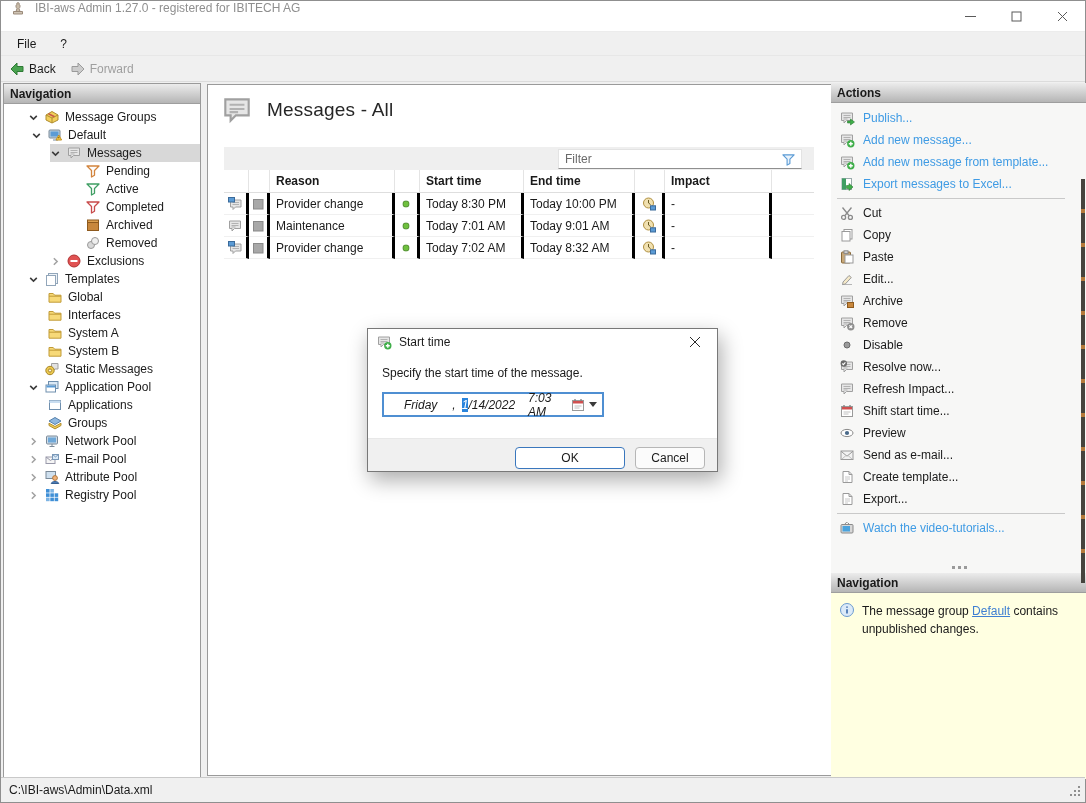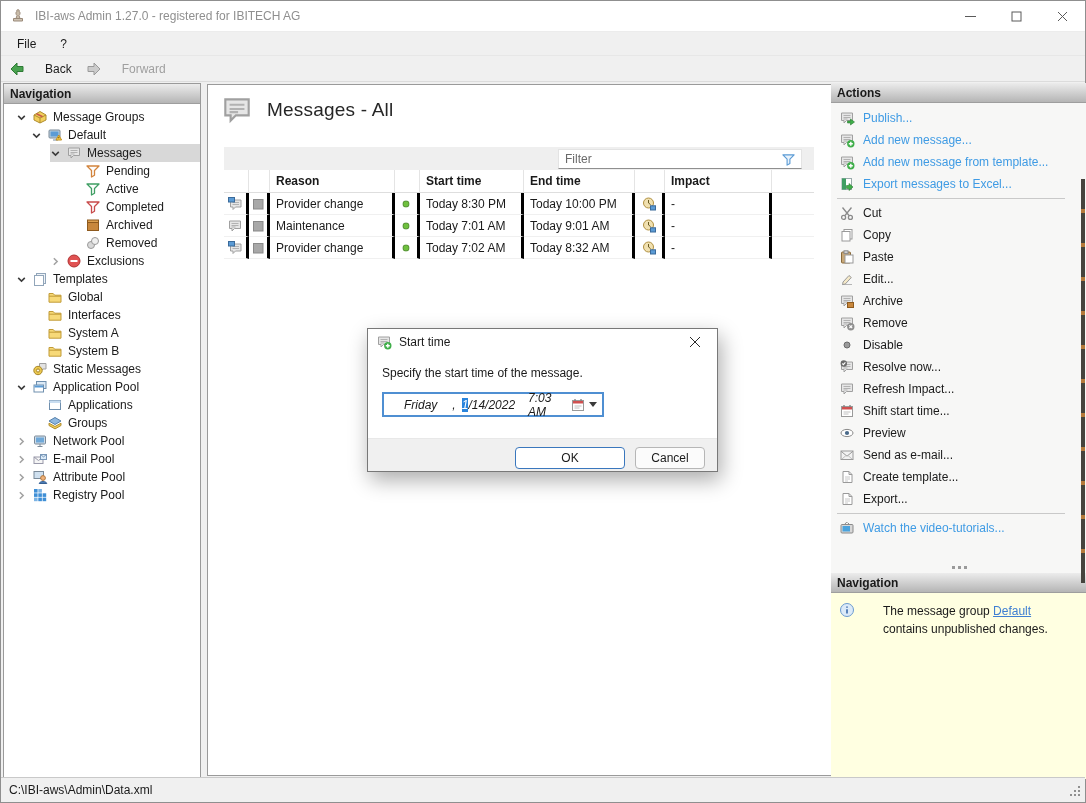--- a/index.html
+++ b/index.html
@@ -2,43 +2,43 @@
 <html><head>
 <meta charset="utf-8">
 <style>
   * { margin:0; padding:0; box-sizing:border-box; }
   html,body { width:1086px; height:803px; }
   body { font-family:"Liberation Sans", sans-serif; font-size:12px; color:#1a1a1a; background:#fff; position:relative; overflow:hidden; }
   svg { display:block; }
   .app { position:absolute; inset:0; background:#f0f0f0; border:1px solid #8f8f8f; }
 
   
-  .titlebar { position:absolute; top:0; left:0; right:0; height:31px; background:#fff; border-bottom:1px solid #ececec; display:flex; align-items:center; }
+  .titlebar { position:absolute; top:0; left:0; right:0; height:31px; background:#fff; border-bottom:1px solid #ececec; display:flex; align-items:flex-start; }
   .app-icon { margin-left:9px; }
   .title-text { color:#8f8f8f; margin-left:9px; }
   .winbtns { position:absolute; right:0; top:0; height:30px; display:flex; }
   .winbtn { width:46px; display:flex; align-items:center; justify-content:center; }
 
   
   .menubar { position:absolute; top:31px; left:0; right:0; height:24px; background:#f0f0f0; border-bottom:1px solid #e7e7e7; display:flex; align-items:center; }
   .menuitem { padding:0 12px; height:100%; display:flex; align-items:center; }
   .menubar .menuitem:first-child { padding-left:16px; }
   .toolbar { position:absolute; top:55px; left:0; right:0; height:26px; background:#f0f0f0; border-bottom:1px solid #dcdcdc; display:flex; align-items:center; gap:14px; padding-left:8px; }
-  .tbtn { display:flex; align-items:center; gap:20px; }
+  .tbtn { display:flex; align-items:center; gap:4px; }
   .tbtn.disabled span { color:#9f9f9f; }
 
   .panel-hdr { height:20px; background:linear-gradient(#ececec,#b5b5b5); border-bottom:1px solid #9e9e9e; font-weight:bold; padding:3px 0 0 6px; }
 
   
   .nav { position:absolute; left:2px; top:82px; width:198px; height:696px; background:#fff; border:1px solid #9a9a9a; overflow:hidden; }
   .tree { padding-top:4px; }
   .trow { height:18px; display:flex; }
   .tsel { display:flex; align-items:center; gap:5px; flex:1; }
   .trow.selected .tsel { background:#d8d8d8; }
-  .d0 { padding-left:12px; } .d1 { padding-left:27px; } .d2 { padding-left:46px; } .d3 { padding-left:65px; }
+  .d0 { padding-left:24px; } .d1 { padding-left:27px; } .d2 { padding-left:46px; } .d3 { padding-left:65px; }
   .chev { width:11px; height:11px; flex:none; }
   .chev path { fill:none; stroke-width:1.4; }
   .chev.open path { stroke:#3c3c3c; }
   .chev.closed path { stroke:#a2a2a2; }
   .ic { width:16px; height:16px; flex:none; }
   .c-orange { color:#d2843c; } .c-green { color:#3f9e63; } .c-red { color:#c84b4b; } .c-blue { color:#5b9bd5; }
   .tlabel { white-space:nowrap; }
 
   
   .main { position:absolute; left:206px; top:83px; width:740px; height:692px; background:#fff; border:1px solid #9a9a9a; }
@@ -77,21 +77,21 @@
   
   .rightcol { position:absolute; left:830px; top:82px; width:256px; height:696px; background:#f7f7f6; }
   .alist { padding-top:4px; }
   .aitem { height:22px; display:flex; align-items:center; gap:8px; padding-left:8px; white-space:nowrap; }
   .aitem.link span { color:#3f9be4; }
   .asep { height:1px; background:#c9c9c9; margin:3px 22px 3px 6px; }
   .splitter { position:absolute; top:480px; left:0; right:0; height:8px; display:flex; align-items:center; justify-content:center; gap:3px; }
   .sdot { width:3px; height:3px; background:#9a9a9a; }
   .info-sec { position:absolute; top:490px; left:0; right:0; bottom:0; }
   .info-body { position:absolute; left:0; right:0; top:20px; bottom:0; background:#ffffe1; padding:9px 8px 0 8px; display:flex; gap:7px; align-items:flex-start; }
-  .info-text { width:202px; line-height:1.5;margin-left:21px; }
+  .info-text { width:202px; line-height:1.5; }
   .info-link { color:#3f7fd2; text-decoration:underline; }
 
   
   .statusbar { position:absolute; left:0; right:0; bottom:0; height:25px; background:#f0f0f0; border-top:1px solid #c9c9c9; display:flex; align-items:center; padding-left:8px; }
   .grip { position:absolute; right:3px; bottom:4px; }
   .desktop-peek { position:absolute; right:0; top:178px; width:4px; height:404px; background:repeating-linear-gradient(180deg,#45433d 0 30px,#b5793a 30px 34px); }
 </style>
 </head>
 <body>
 

